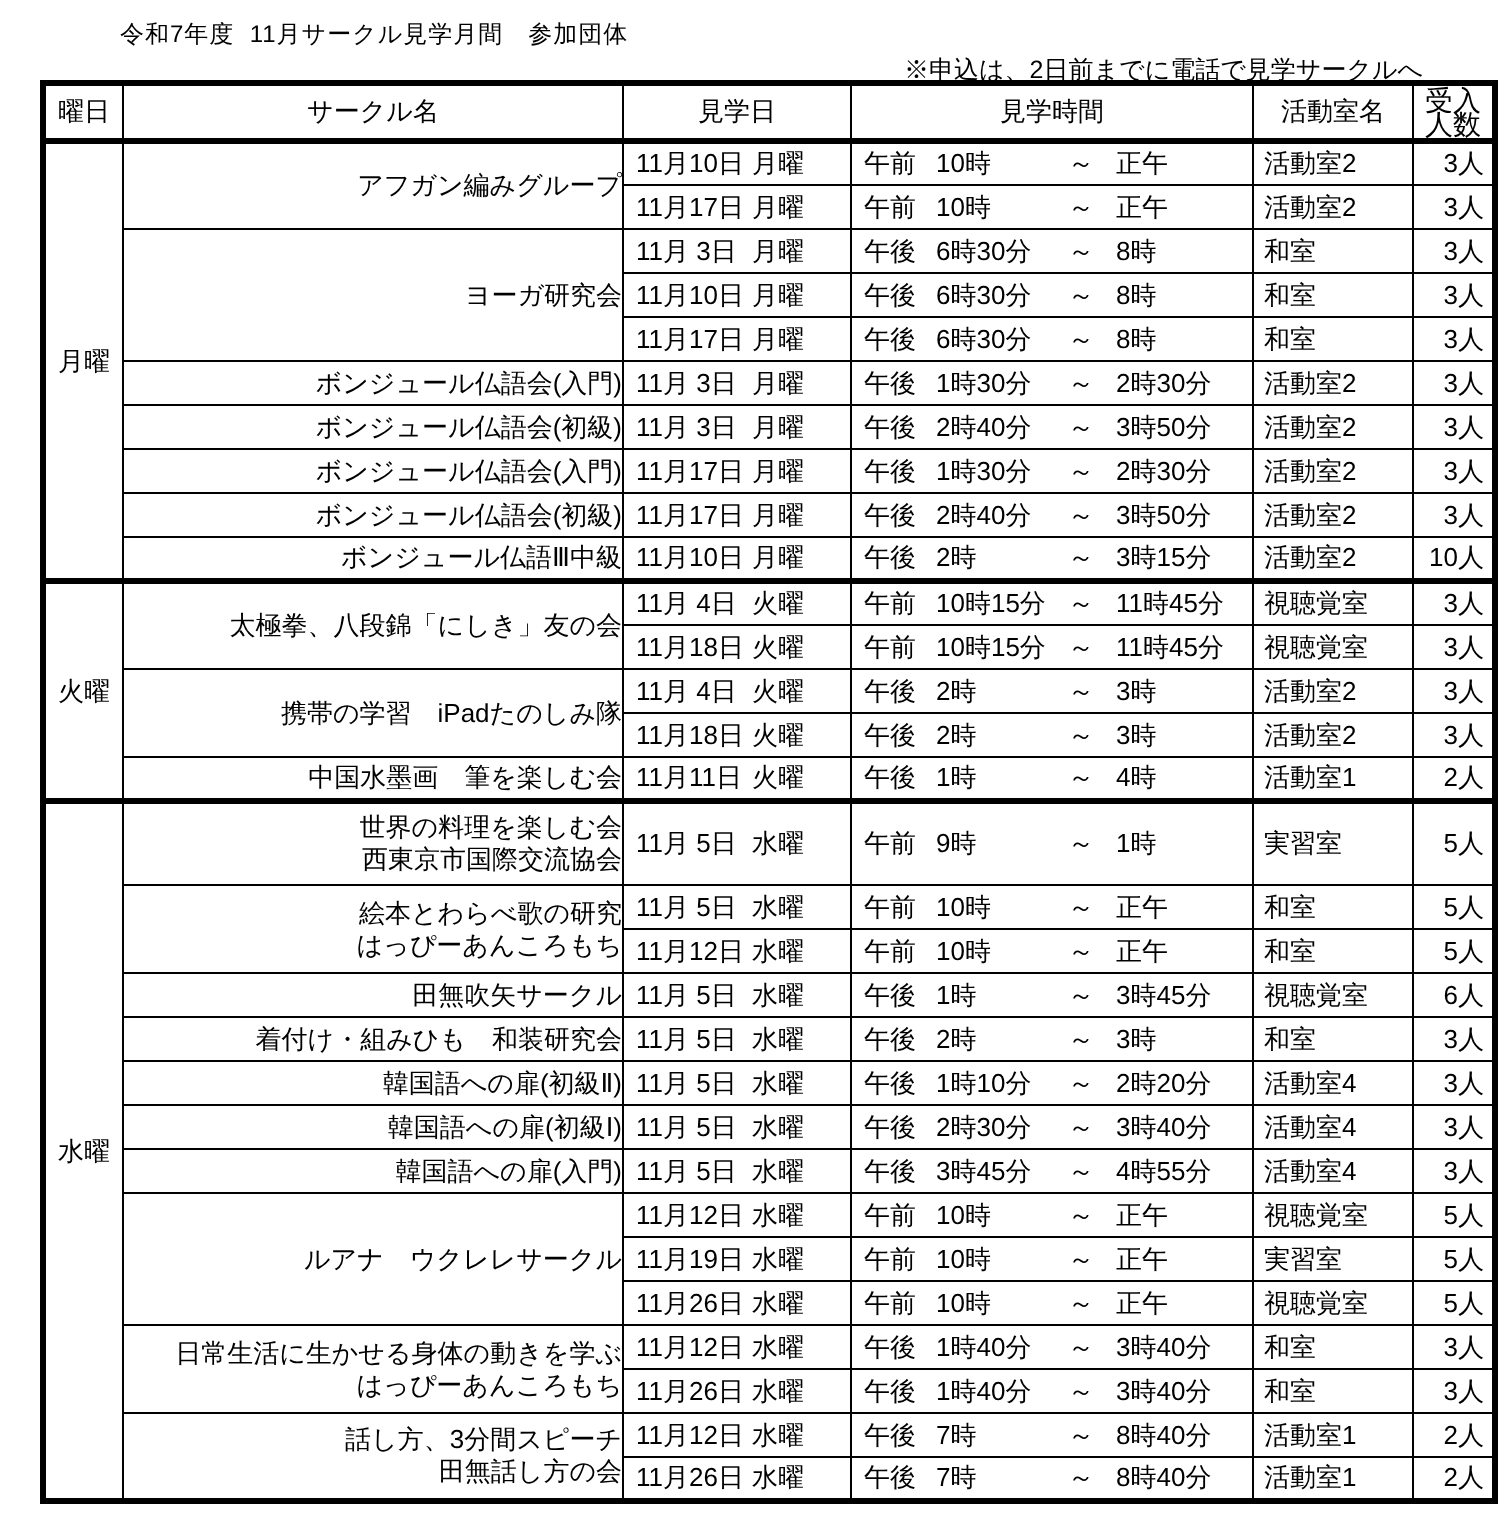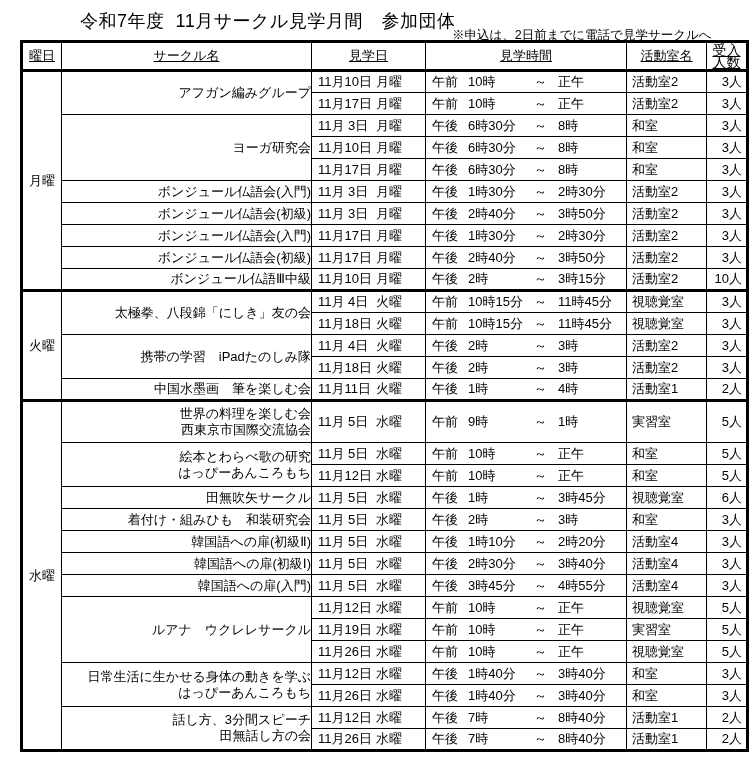--- a/index.html
+++ b/index.html
@@ -4,22 +4,22 @@
 <style>
   html, body { margin: 0; padding: 0; }
   body {
     width: 750px; height: 767px;
     background: #ffffff; color: #000000;
     font-family: "Liberation Sans", sans-serif;
     position: relative;
     overflow: hidden;
   }
   .title {
-    position: absolute; left: 80px; top: 9px;
-    font-size: 18px; white-space: pre; letter-spacing: 0.5px;
+    position: absolute; left: 60px; top: 9px;
+    font-size: 12px; white-space: pre; letter-spacing: 0.5px;
   }
   .note {
     position: absolute; left: 452px; top: 15px;
     font-size: 12.5px; white-space: pre; margin-top: 12px;
   }
   table.schedule {
     position: absolute; left: 20px; top: 40px;
     width: 726px;
     border-collapse: collapse; table-layout: fixed;
     border: 3px solid #000;
@@ -29,21 +29,20 @@
     font-weight: normal;
     font-size: 13px;
     padding: 0;
     vertical-align: middle;
     overflow: hidden;
   }
   .schedule thead th {
     border-bottom: 3px solid #000;
     text-align: center;
     height: 26px;
-    text-decoration: underline;
   }
   .schedule tbody tr { height: 22px; }
   .schedule tbody tr.tall { height: 42px; }
   .schedule tbody tr.section-start > td { border-top: 3px solid #000; }
   th.cap-h { font-size: 14px; line-height: 12.5px; white-space: pre-line; }
   td.day-cell { text-align: center; }
   td.name-cell {
     padding-left: 5px; text-align: right;
     white-space: pre-line; line-height: 16px;
   }

